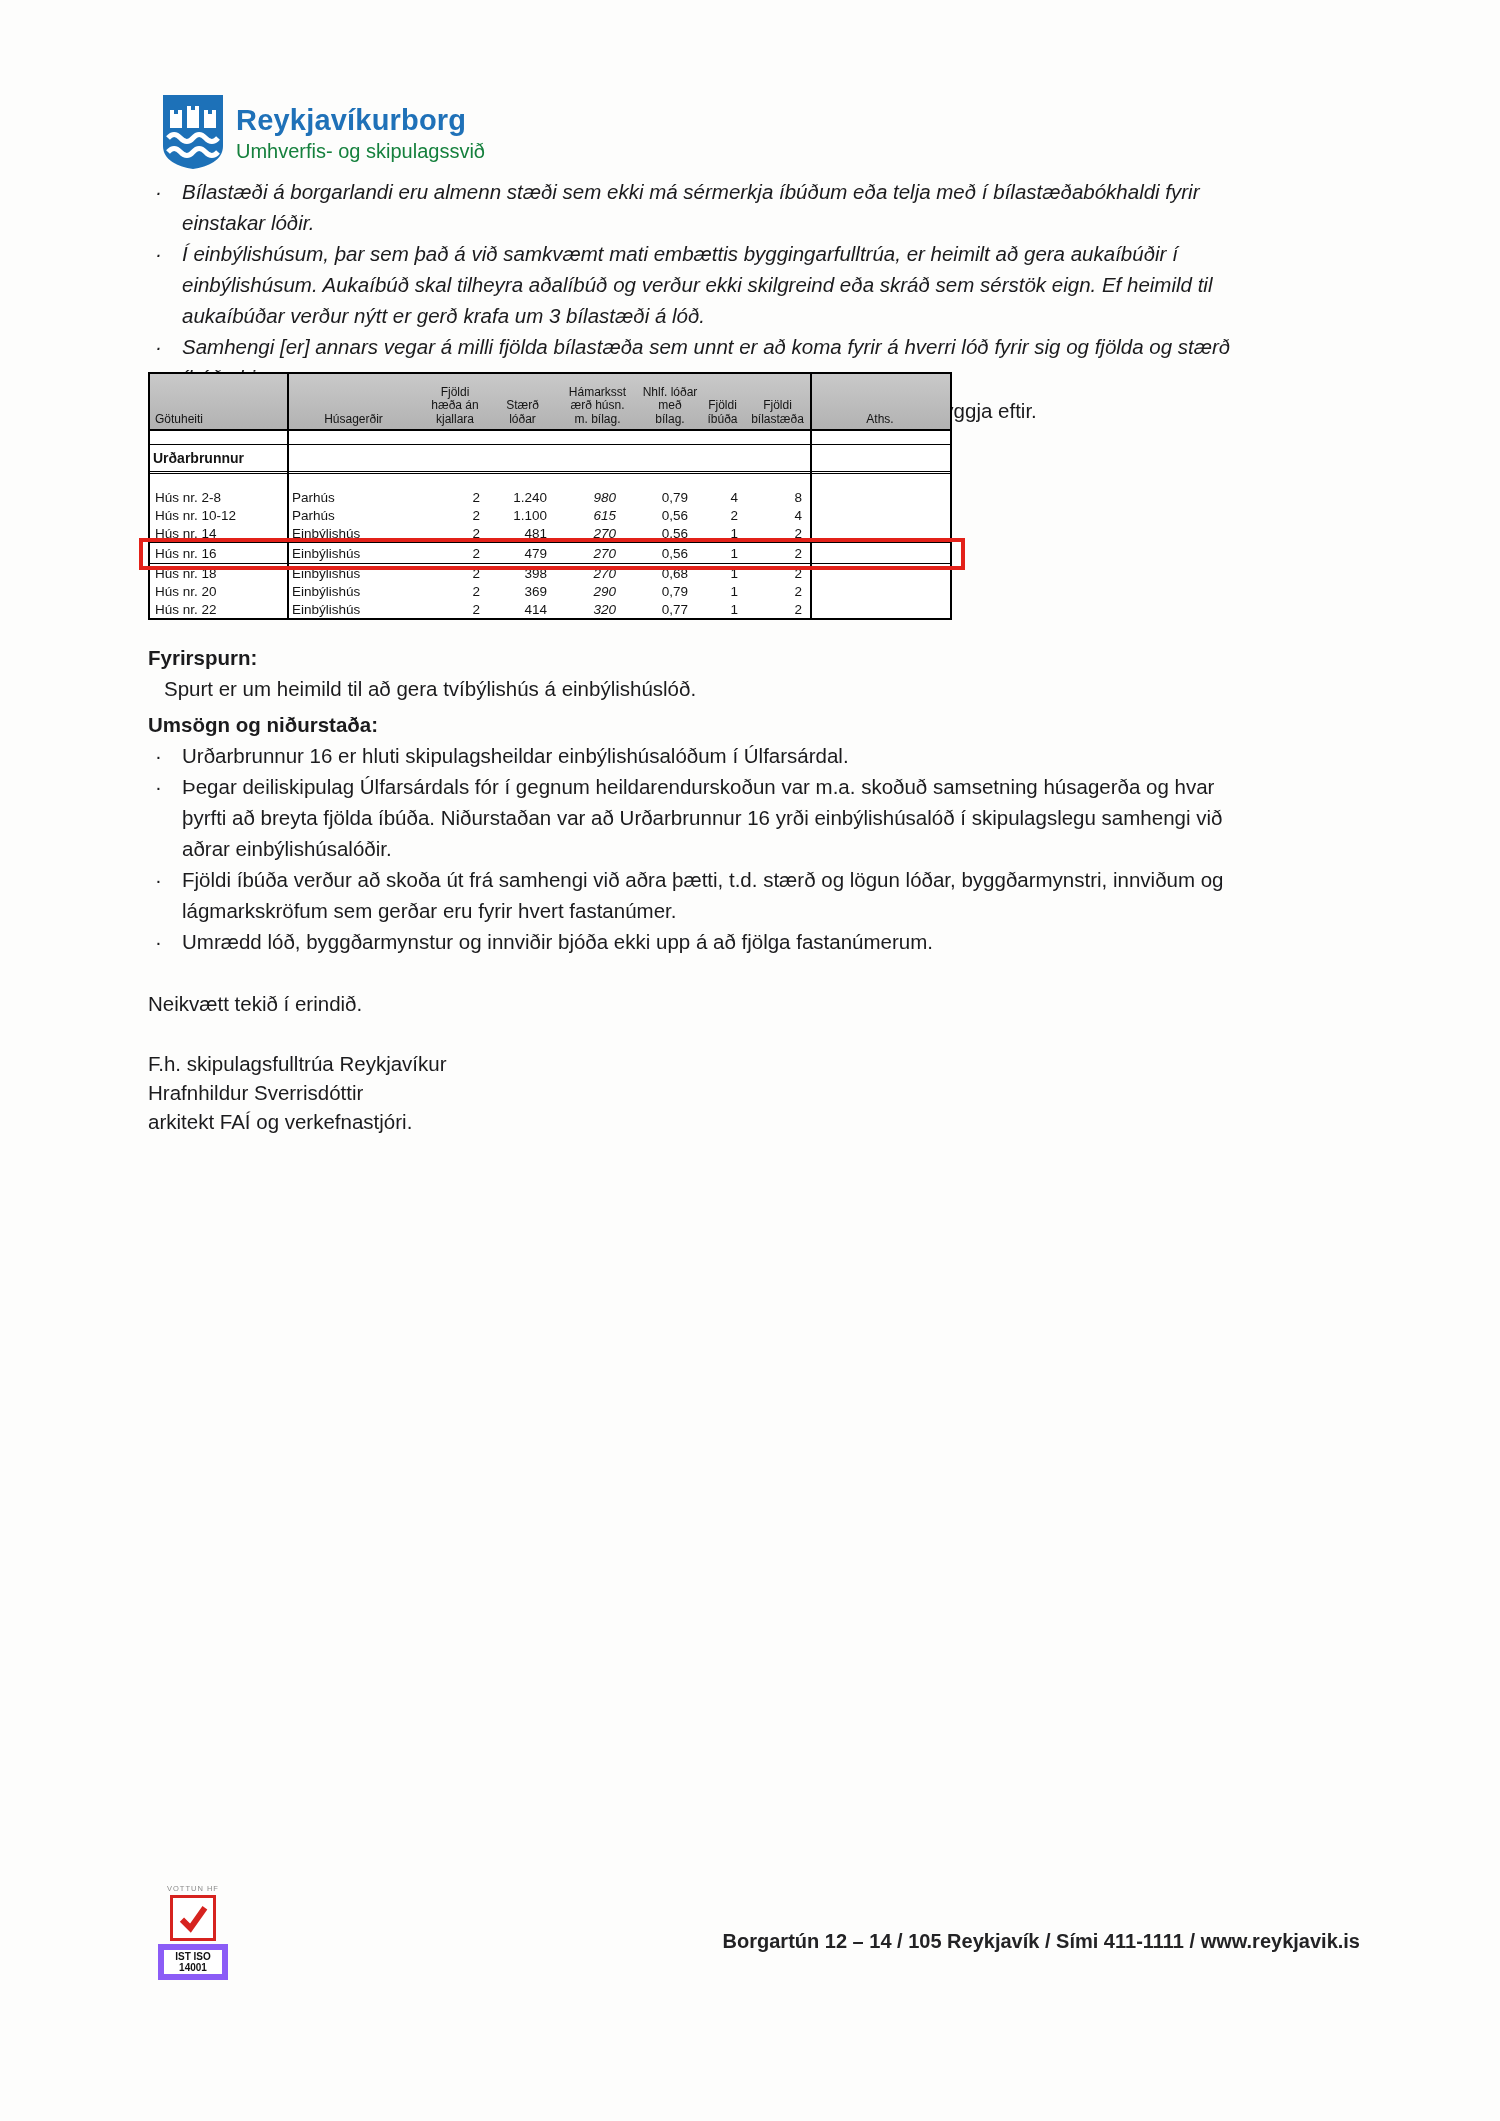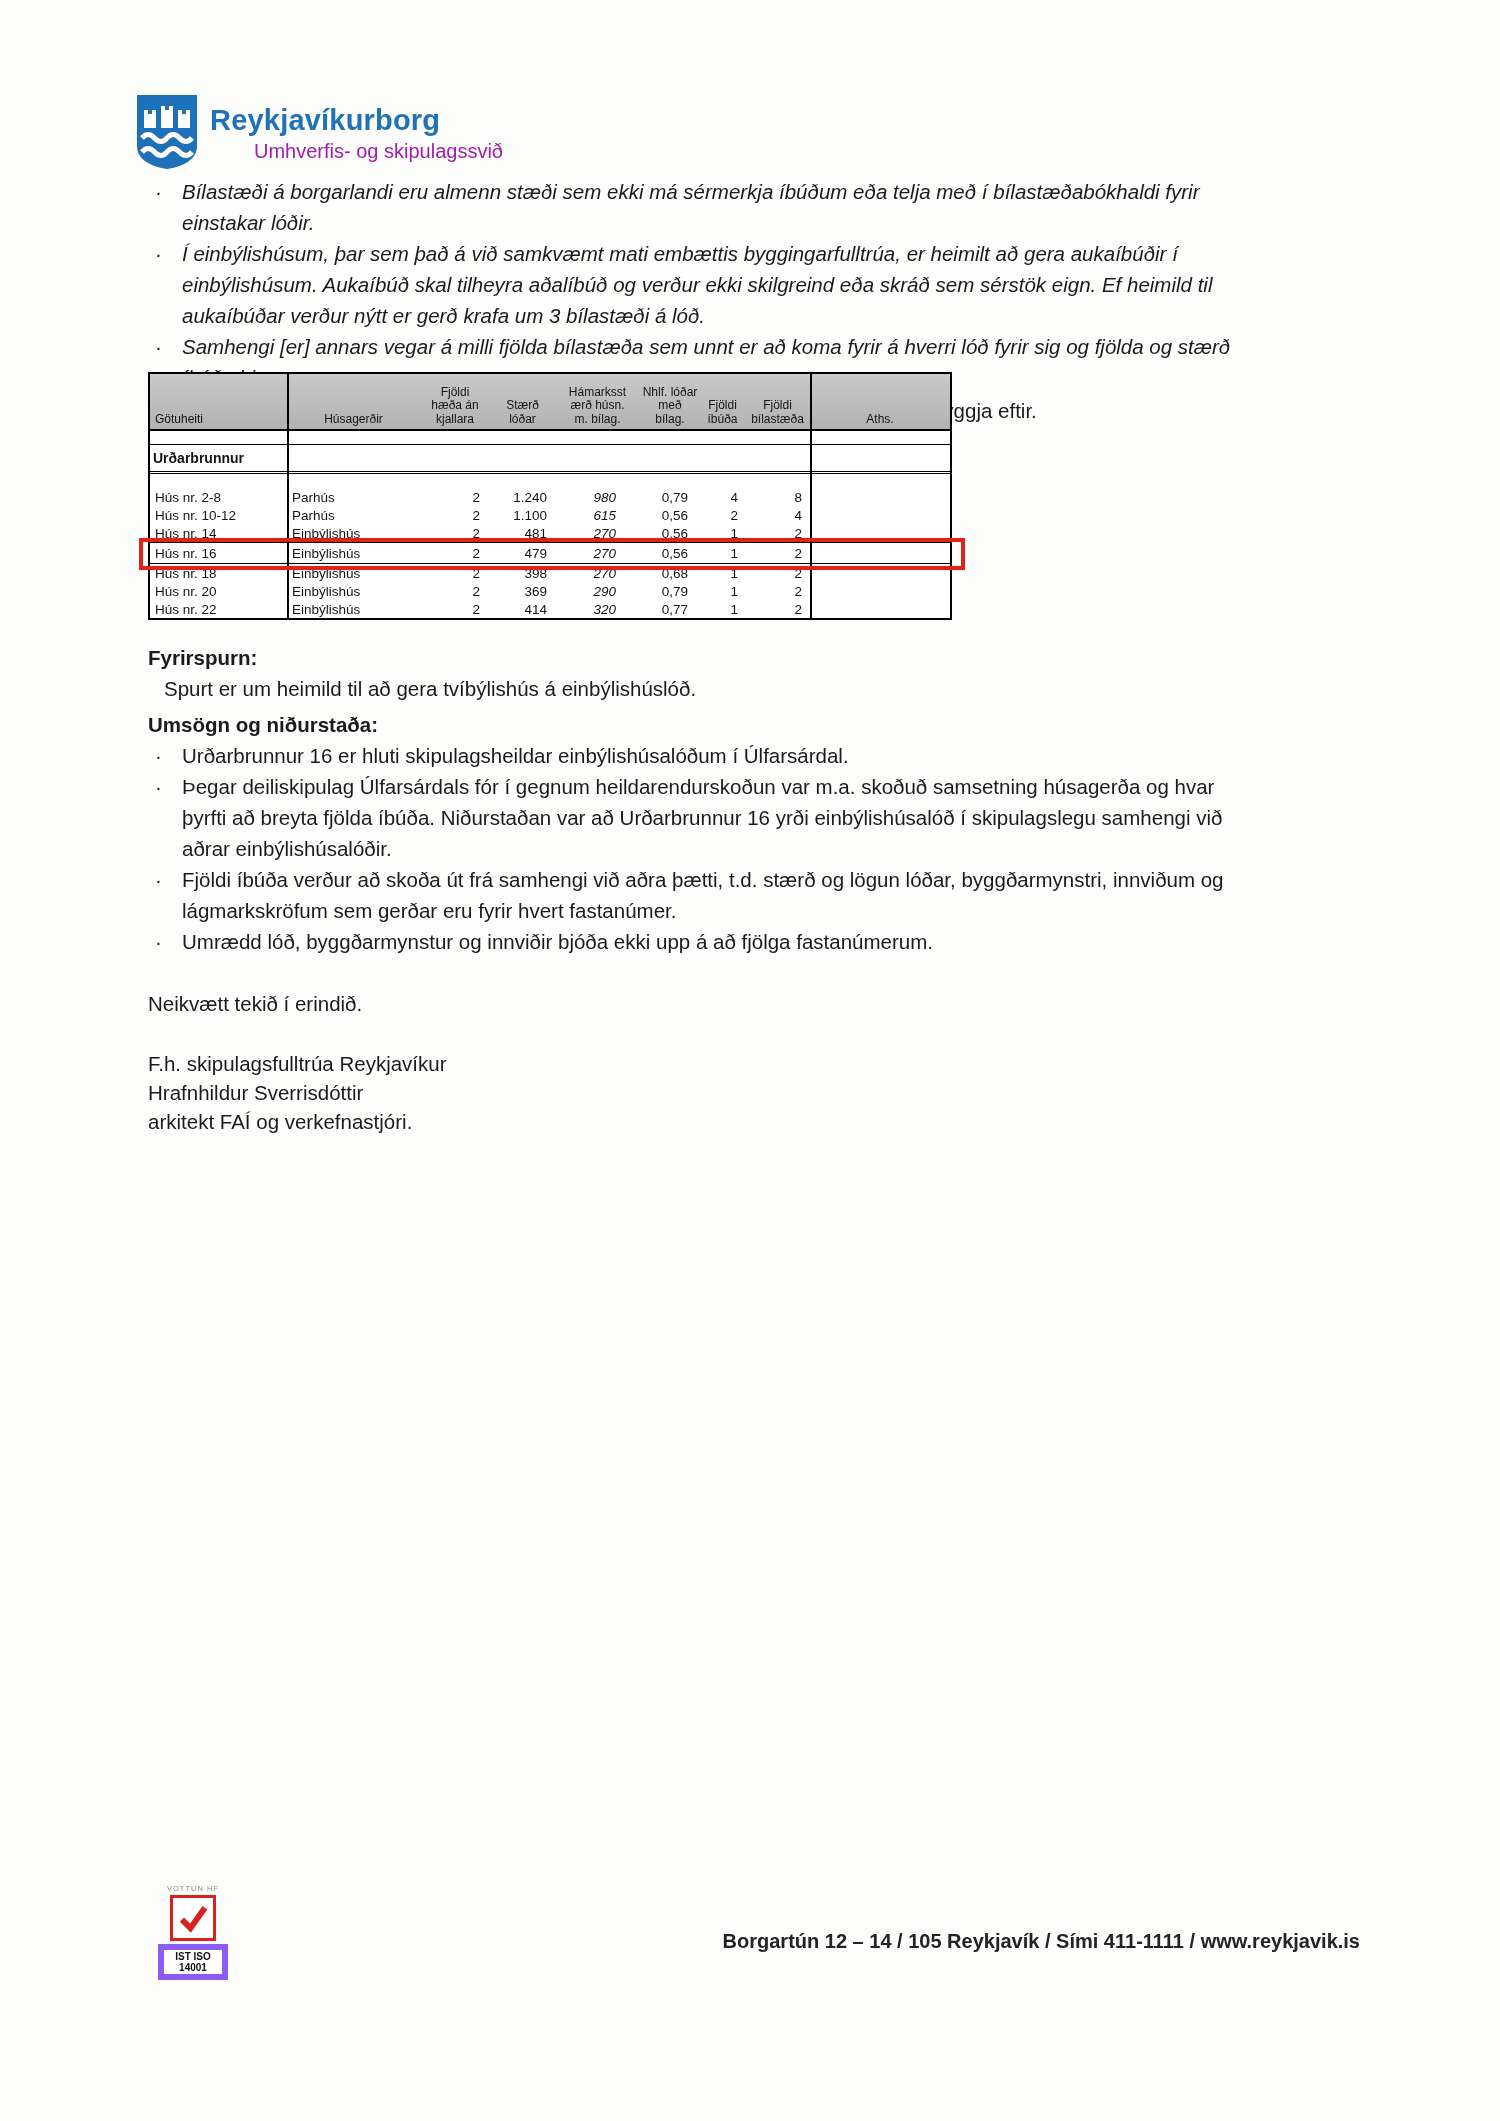--- a/index.html
+++ b/index.html
@@ -5,25 +5,25 @@
   html,body{margin:0;padding:0;}
   body{
     width:1500px;height:2121px;position:relative;
     background:#f4f4f2;
     font-family:"Liberation Sans","DejaVu Sans",sans-serif;
     color:#1d1d1f;
   }
   .page{position:absolute;inset:0;background:#fdfdfc;overflow:hidden;}
 
   
-  .brand{position:absolute;left:136px;top:94px;display:flex;gap:12px;}
+  .brand{position:absolute;left:162px;top:94px;display:flex;gap:12px;}
   .brand-logo{width:62px;height:76px;flex:0 0 auto;}
   .brand-text{margin-top:10px;}
   .brand-org{font-size:29px;font-weight:bold;color:#1f71b8;letter-spacing:0.2px;}
-  .brand-dept{font-size:20px;color:#a21caf;margin-top:3px;margin-left:44px;}
+  .brand-dept{font-size:20px;color:#15803d;margin-top:3px;}
 
   
   .intro{position:absolute;left:148px;top:176px;width:1100px;font-size:20.5px;line-height:31px;color:#1b1b1d;}
   .bullet{position:relative;padding-left:34px;}
   .bullet .marker{position:absolute;left:7px;top:0;}
   .italic{font-style:italic;}
   .note{margin-top:2px;}
 
   
   .plan-table{

